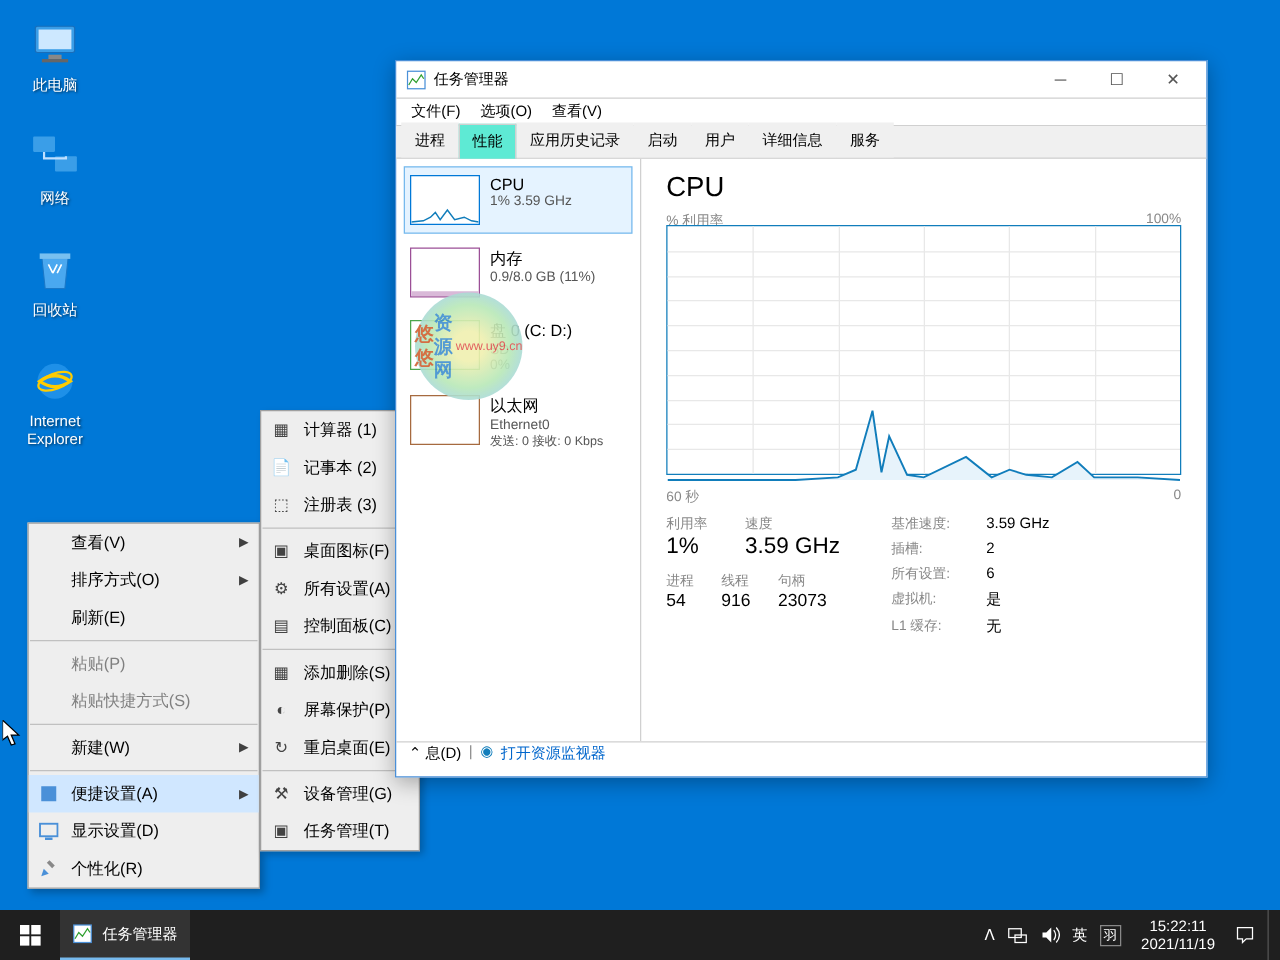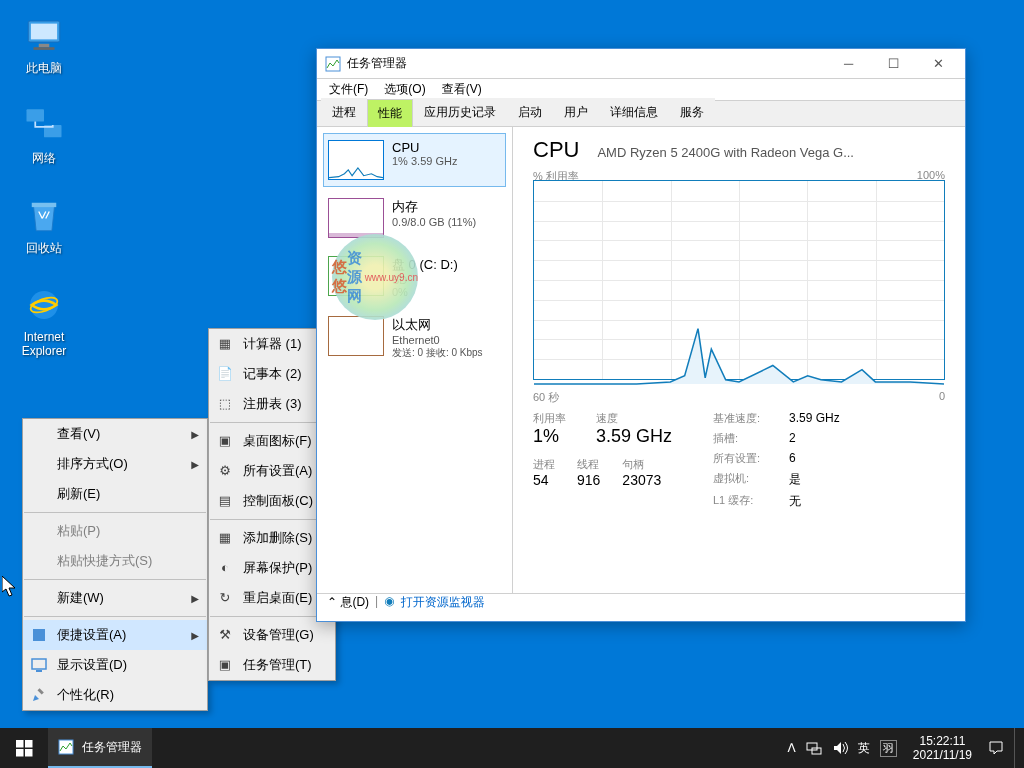--- a/index.html
+++ b/index.html
@@ -23,21 +23,21 @@
 
 .tm { position: absolute; left: 316px; top: 48px; width: 650px; height: 574px; background: #fff; border: 1px solid #4a8fd8; box-shadow: 0 4px 16px rgba(0,0,0,0.3); display: flex; flex-direction: column; }
 .tm-title { height: 30px; display: flex; align-items: center; padding: 0 4px 0 8px; font-size: 12px; border-bottom: 1px solid #d0d0d0; }
 .tm-title .tico { width: 16px; height: 16px; margin-right: 6px; }
 .tm-title .spacer { flex: 1; }
 .tm-title .wbtn { width: 45px; height: 28px; display: flex; align-items: center; justify-content: center; color: #555; font-size: 13px; cursor: pointer; }
 .tm-menu { height: 22px; display: flex; align-items: center; padding: 0 4px; font-size: 12px; border-bottom: 1px solid #d0d0d0; }
 .tm-menu span { padding: 2px 8px; cursor: pointer; }
 .tm-tabs { height: 26px; display: flex; align-items: flex-end; padding: 0 4px; font-size: 12px; border-bottom: 1px solid #d0d0d0; background: #f0f0f0; }
 .tm-tabs .tab { padding: 5px 10px; border: 1px solid transparent; border-bottom: none; cursor: pointer; background: #f0f0f0; }
-.tm-tabs .tab.active { background: #bef264; border-color: #d0d0d0; position: relative; top: 1px; text-align: right; }
+.tm-tabs .tab.active { background: #5eead4; border-color: #d0d0d0; position: relative; top: 1px; text-align: right; }
 .tm-body { flex: 1; display: flex; overflow: hidden; }
 .tm-side { width: 196px; border-right: 1px solid #d0d0d0; padding: 6px; overflow-y: auto; }
 .side-item { display: flex; padding: 6px 4px; border: 1px solid transparent; cursor: pointer; margin-bottom: 4px; position: relative; }
 .side-item.active { border-color: #76b9ed; background: #e5f3ff; }
 .side-item .thumb { width: 56px; height: 40px; border: 1px solid #0078d7; margin-right: 8px; background: #fff; position: relative; overflow: hidden; }
 .side-item .sinfo { font-size: 12px; }
 .side-item .sname { font-size: 13px; }
 .side-item .sval { color: #555; font-size: 11px; }
 .tm-main { flex: 1; padding: 10px 20px; overflow: hidden; }
 .tm-head { display: flex; align-items: baseline; margin-bottom: 6px; }
@@ -288,21 +288,20 @@
         <div class="sinfo">
             <div class="sname">以太网</div>
             <div class="sval">Ethernet0</div>
             <div class="sval" style="font-size:10px">发送: 0 接收: 0 Kbps</div>
           </div>
       </div>
     </div>
     <div class="tm-main">
       <div class="tm-head">
         <span class="big">CPU</span>
-        <span class="sub">AMD Ryzen 5 2400G with Radeon Vega G...</span>
       </div>
       <div class="chart-labels">
         <span>% 利用率</span>
         <span>100%</span>
       </div>
       <div class="chart-area">
         <div class="chart-grid">
           <div class="hl" style="top:10%"></div>
             <div class="hl" style="top:20%"></div>
             <div class="hl" style="top:30%"></div>

